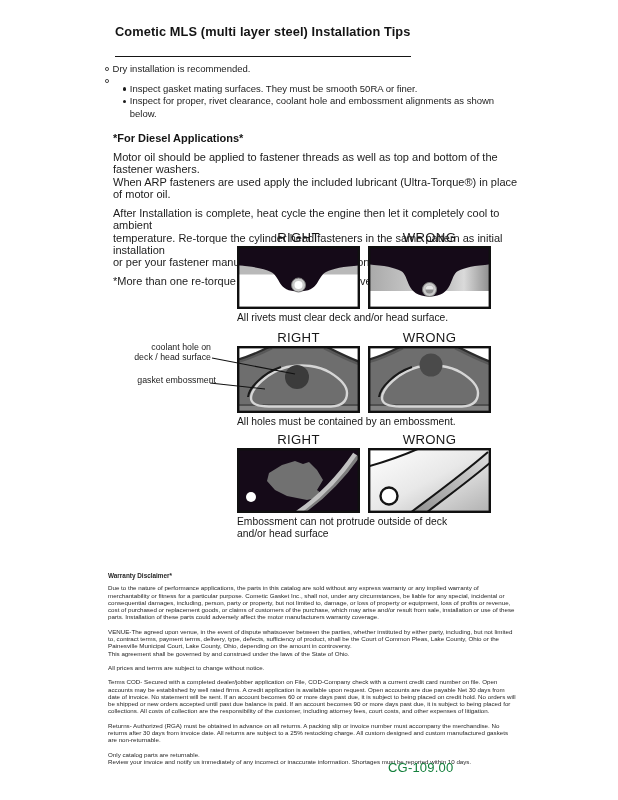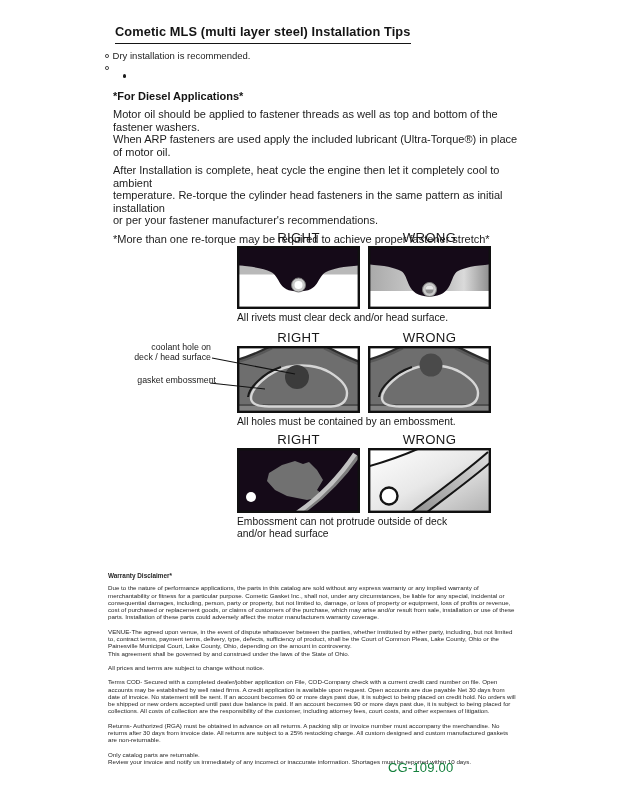--- a/index.html
+++ b/index.html
@@ -3,21 +3,21 @@
 <meta charset="utf-8">
 <style>
   * { margin:0; padding:0; box-sizing:border-box; }
   html,body { background:#ffffff; }
   body { font-family:"Liberation Sans", sans-serif; }
   .page { position:relative; width:618px; height:800px; background:#ffffff; overflow:hidden; color:#1f1f1f; }
 
   
   .main { position:absolute; left:104px; top:22px; width:414px; }
   .title { display:inline-block; margin-left:11px; font-size:12.8px; font-weight:bold;
-           border-bottom:1.6px solid #151515; padding-bottom:4px; letter-spacing:.1px; color:#141414; }
+           border-bottom:1.6px solid #151515; padding-bottom:17px; letter-spacing:.1px; color:#141414; }
   .bullets { margin-top:6px; font-size:9.5px; line-height:12.4px; color:#1c1c1c; }
   .b-row { display:flex; align-items:flex-start; }
   .b-dot { width:3.6px; height:3.6px; border:1px solid #333; border-radius:50%; margin:4px 4px 0 1px; flex:none; }
   .sb-row { display:flex; align-items:flex-start; margin-left:19px; }
   .sb-dot { width:3.4px; height:3.4px; background:#1c1c1c; border-radius:50%; margin:4.4px 3.4px 0 0; flex:none; }
 
   .diesel { margin-left:9px; margin-top:12px; }
   .diesel h2 { font-size:11px; font-weight:bold; color:#141414; }
   .diesel p { font-size:11px; line-height:12.4px; margin-top:6.5px; white-space:pre-line; color:#1c1c1c; }
 
@@ -53,20 +53,25 @@
     <div class="bullets">
       <div class="b-row">
         <span class="b-dot"></span>
         <span>Dry installation is recommended.</span>
       </div>
       <div class="b-row">
         <span class="b-dot"></span>
       </div>
       <div class="sb-row">
         <span class="sb-dot"></span>
+        <span>Inspect gasket mating surfaces.  They must be smooth 50RA or finer.</span>
+      </div>
+      <div class="sb-row">
+        <span class="sb-dot"></span>
+        <span>Inspect for proper, rivet clearance, coolant hole and embossment alignments as shown below.</span>
       </div>
     </div>
 
     <div class="diesel">
       <h2>*For Diesel Applications*</h2>
       <p>Motor oil should be applied to fastener threads as well as top and bottom of the fastener washers.
 When ARP fasteners are used apply the included lubricant (Ultra-Torque®) in place of motor oil.</p>
       <p>After Installation is complete, heat cycle the engine then let it completely cool to ambient
 temperature. Re-torque the cylinder head fasteners in the same pattern as initial installation
 or per your fastener manufacturer's recommendations.</p>

